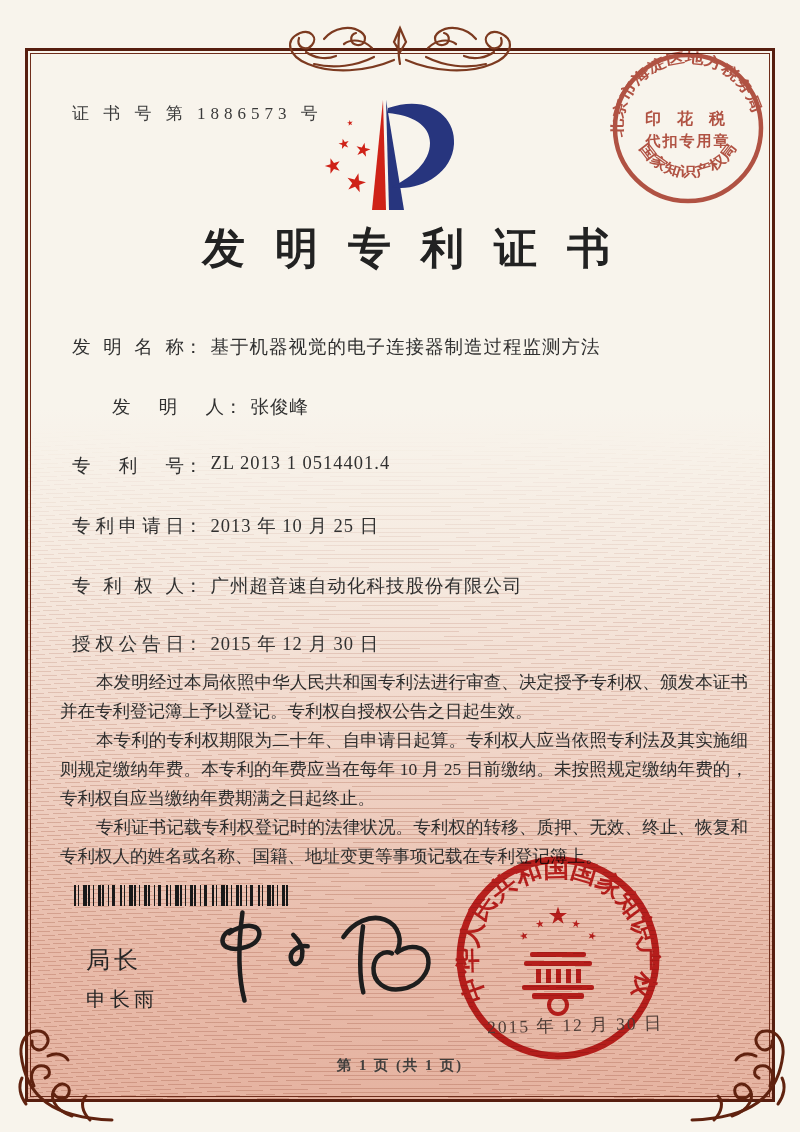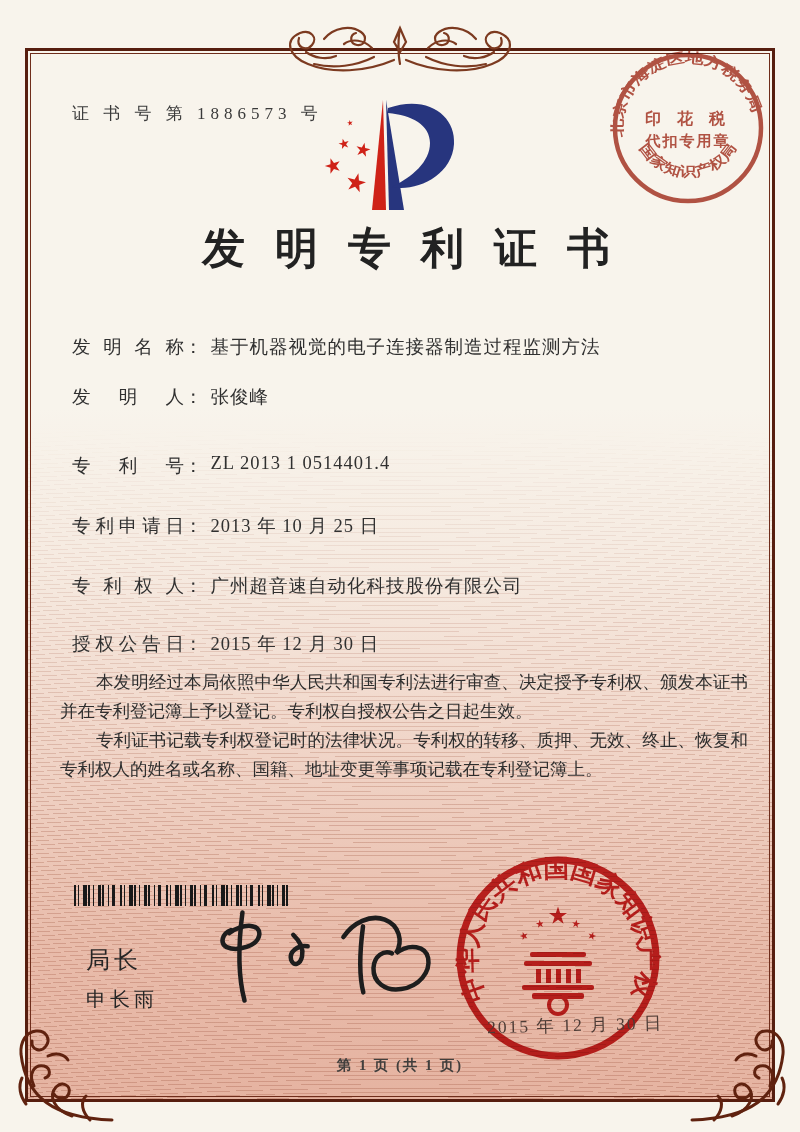--- a/index.html
+++ b/index.html
@@ -50,21 +50,21 @@
     color:#222;
   }
   
   .field-row { position:absolute; left:72px; width:660px; font-size:18.5px; color:#303030; }
   .field-label {
     display:inline-block; width:112px; text-align:justify; text-align-last:justify;
     vertical-align:top; white-space:nowrap;
   }
   .field-colon { display:inline-block; vertical-align:top; }
   .field-value { display:inline-block; margin-left:8px; vertical-align:top; letter-spacing:1px; }
-  .row-0 { top:334px; } .row-1 { top:384px; } .row-2 { top:453px; }
+  .row-0 { top:334px; } .row-1 { top:394px;margin-left:40px; } .row-2 { top:453px; }
   .row-3 { top:513px; } .row-4 { top:573px; } .row-5 { top:631px; }
   
   .body-text {
     position:absolute; left:60px; top:668px; width:688px;
     font-size:17.5px; line-height:29px; color:#2e2e2e; text-align:justify;
   }
   .body-text p { text-indent:2.05em; }
   
   .barcode {
     position:absolute; left:74px; top:885px; width:216px; height:21px;
@@ -176,20 +176,21 @@
   </div>
   <div class="field-row row-4">
     <span class="field-label">专利权人</span><span class="field-colon">：</span><span class="field-value">广州超音速自动化科技股份有限公司</span>
   </div>
   <div class="field-row row-5">
     <span class="field-label">授权公告日</span><span class="field-colon">：</span><span class="field-value">2015 年 12 月 30 日</span>
   </div>
 
   <div class="body-text">
     <p>本发明经过本局依照中华人民共和国专利法进行审查、决定授予专利权、颁发本证书并在专利登记簿上予以登记。专利权自授权公告之日起生效。</p>
+    <p>本专利的专利权期限为二十年、自申请日起算。专利权人应当依照专利法及其实施细则规定缴纳年费。本专利的年费应当在每年 10 月 25 日前缴纳。未按照规定缴纳年费的，专利权自应当缴纳年费期满之日起终止。</p>
     <p>专利证书记载专利权登记时的法律状况。专利权的转移、质押、无效、终止、恢复和专利权人的姓名或名称、国籍、地址变更等事项记载在专利登记簿上。</p>
   </div>
 
   <div class="barcode"></div>
 
   <div class="officer-title">局长</div>
   <div class="officer-name">申长雨</div>
 
   <svg class="signature" width="250" height="115" viewBox="0 0 250 115">
     <g stroke="#1d1d1d" stroke-width="4.5" fill="none" stroke-linecap="round">

